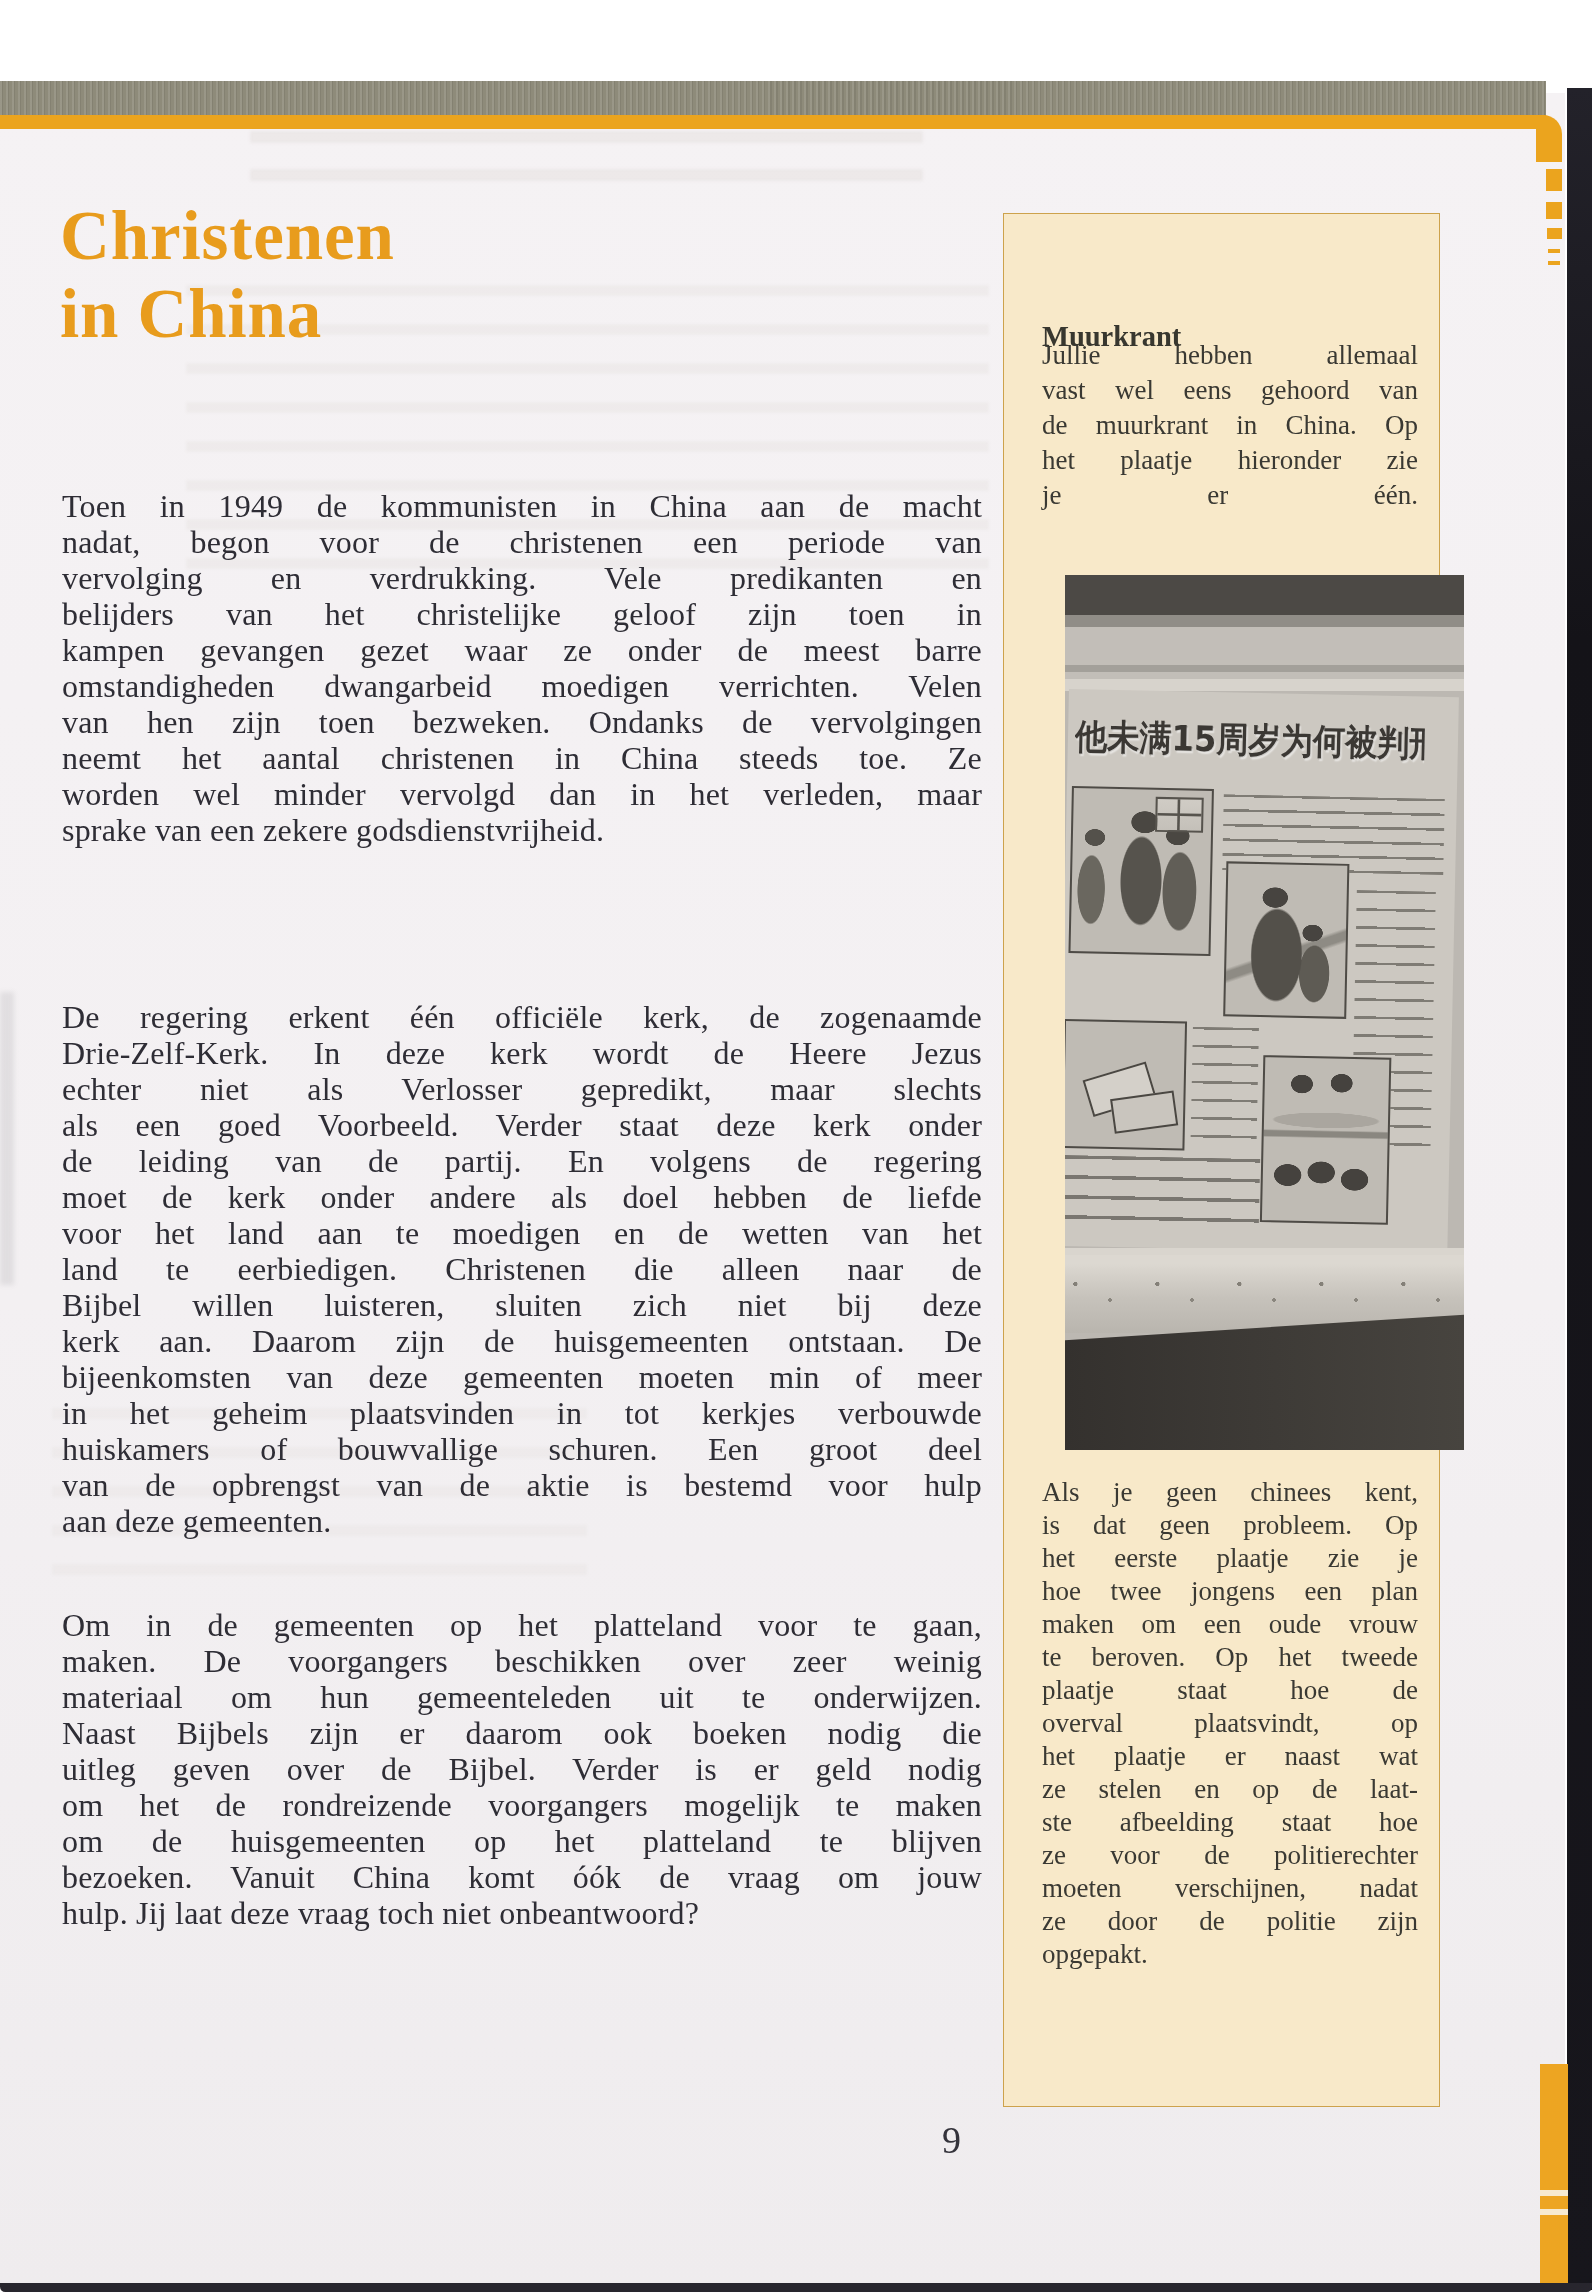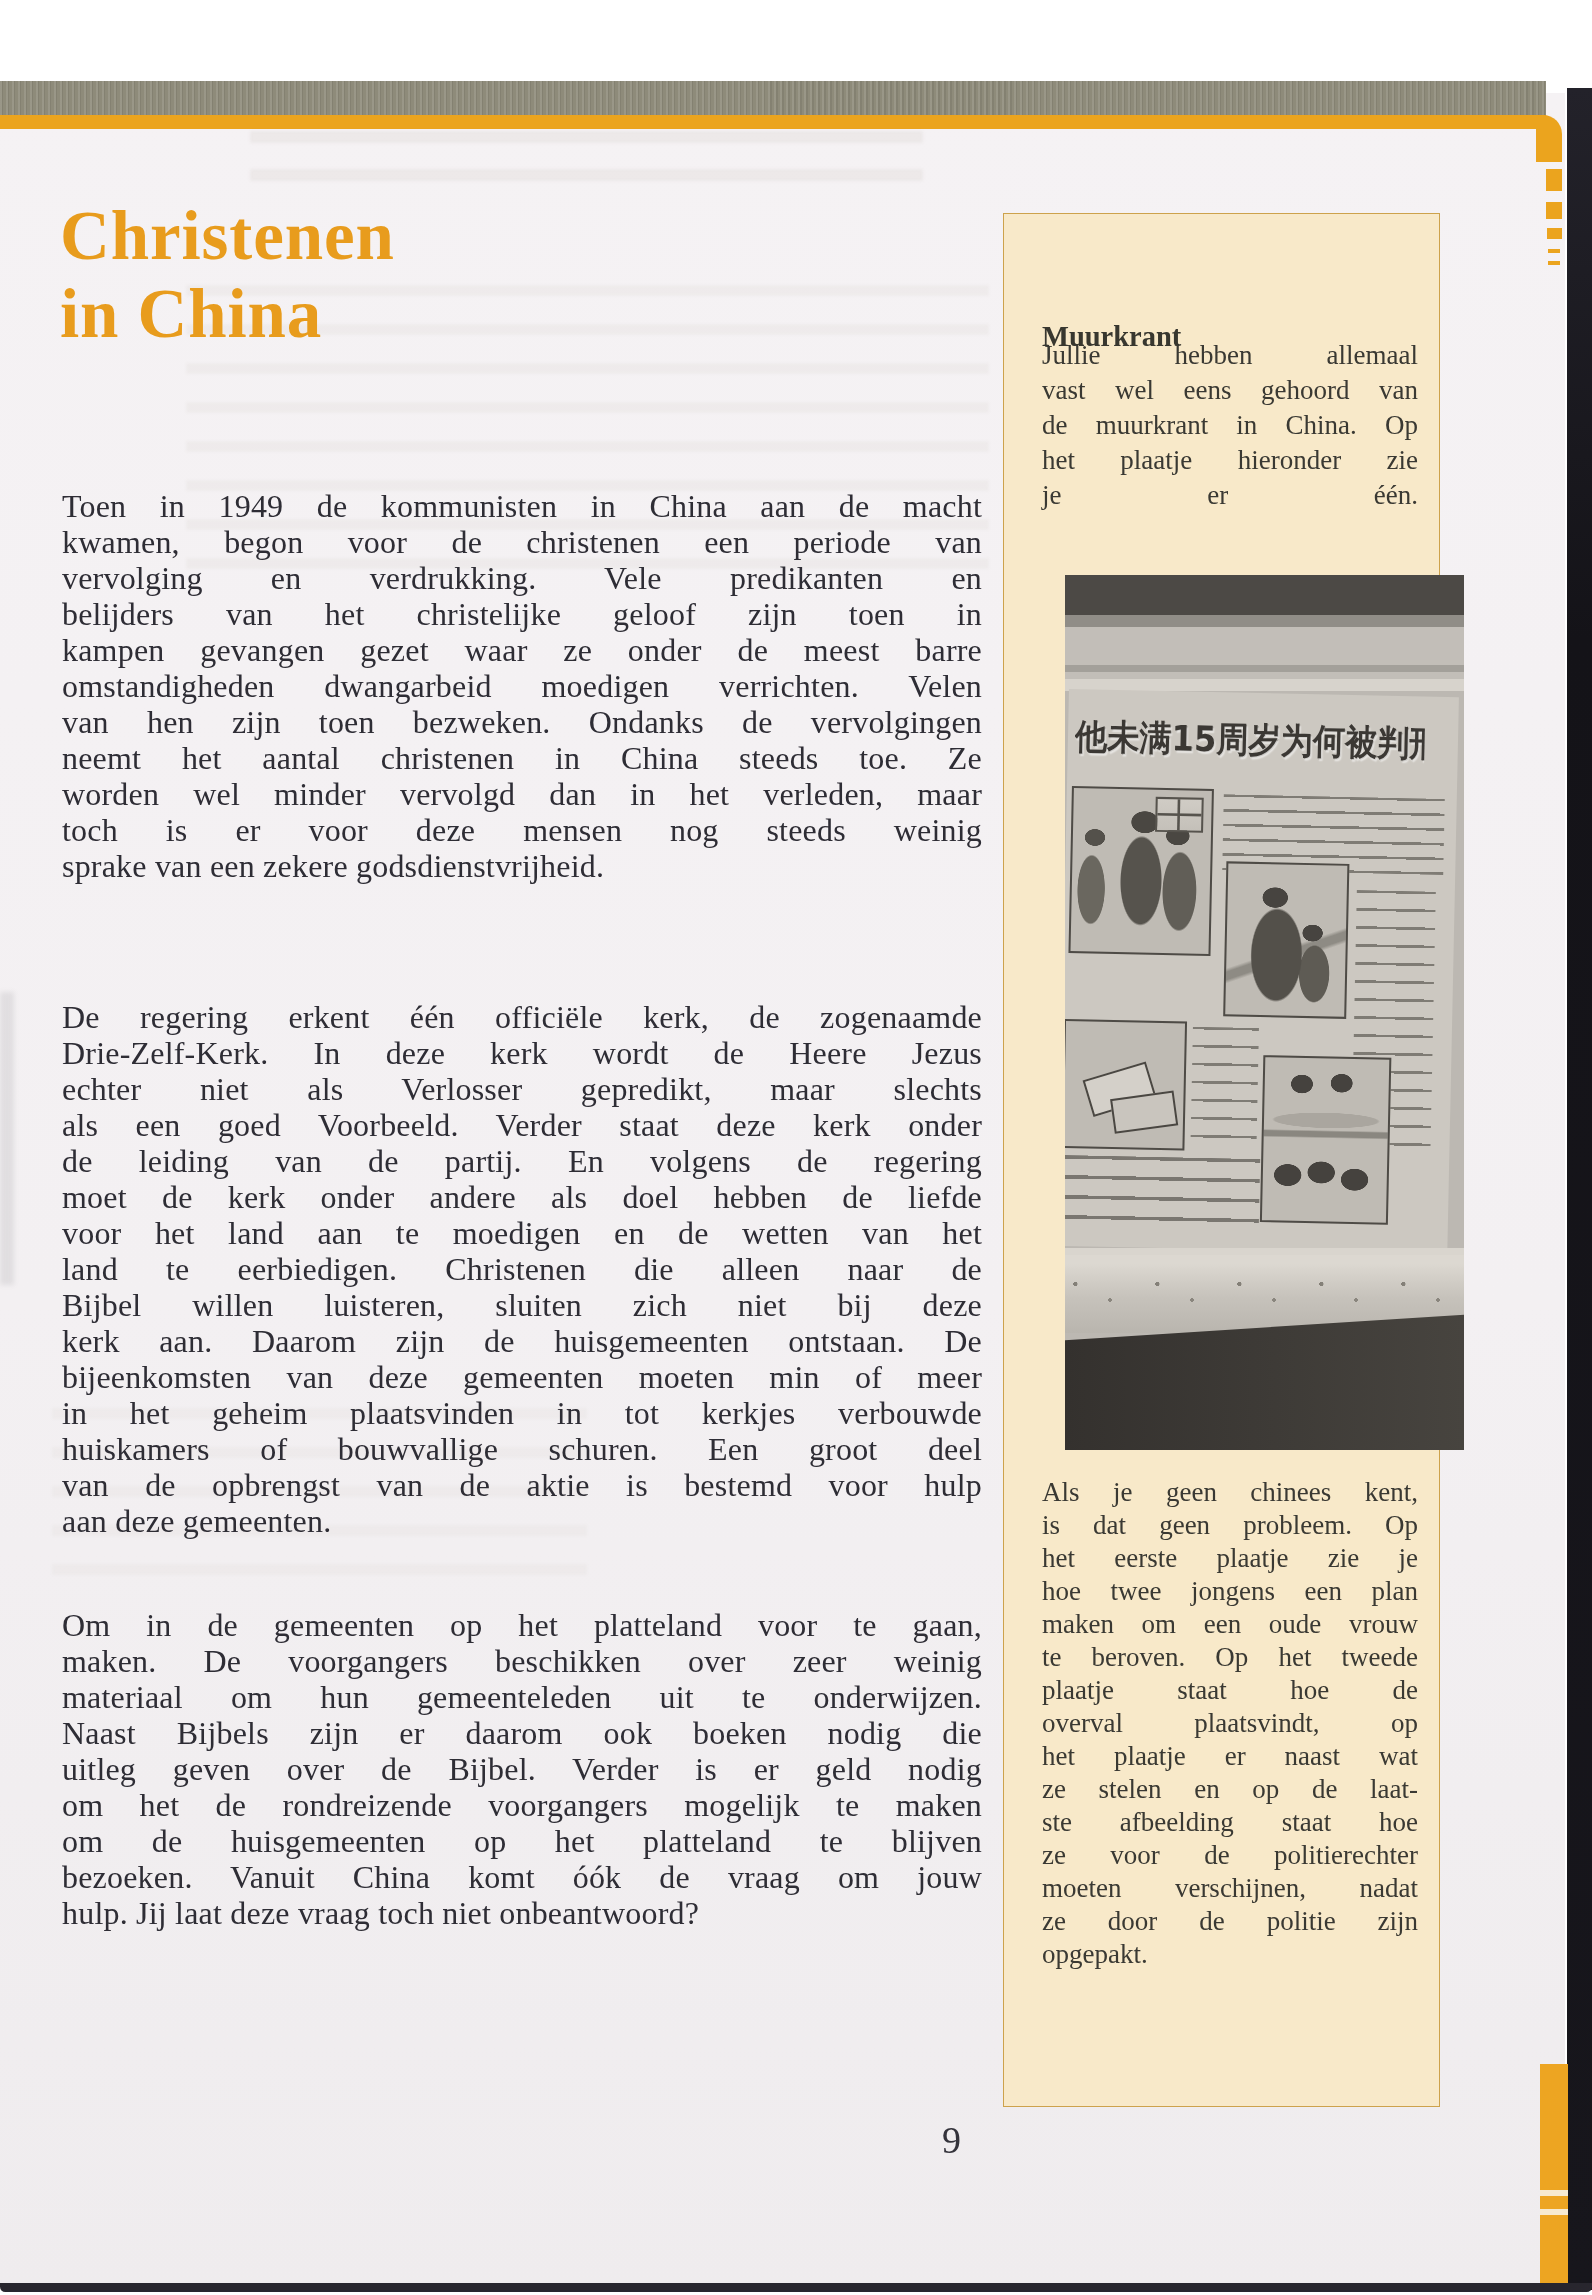--- a/index.html
+++ b/index.html
@@ -165,29 +165,28 @@
   <div class="ghost g3"></div>
   <div class="ghost g4"></div>
 
   <h1 class="title">
     <span>Christenen</span>
     <span>in China</span>
   </h1>
 
   <div class="para p1">
       <span class="line">Toen in 1949 de kommunisten in China aan de macht</span>
-      <span class="line">kwamen, begon voor de christenen een periode van</span>
+      <span class="line">nadat, begon voor de christenen een periode van</span>
       <span class="line">vervolging en verdrukking. Vele predikanten en</span>
       <span class="line">belijders van het christelijke geloof zijn toen in</span>
       <span class="line">kampen gevangen gezet waar ze onder de meest barre</span>
       <span class="line">omstandigheden dwangarbeid moedigen verrichten. Velen</span>
       <span class="line">van hen zijn toen bezweken. Ondanks de vervolgingen</span>
       <span class="line">neemt het aantal christenen in China steeds toe. Ze</span>
       <span class="line">worden wel minder vervolgd dan in het verleden, maar</span>
-      <span class="line">toch is er voor deze mensen nog steeds weinig</span>
       <span class="line">sprake van een zekere godsdienstvrijheid.</span>
     </div>
   <div class="para p2">
       <span class="line">De regering erkent één officiële kerk, de zogenaamde</span>
       <span class="line">Drie-Zelf-Kerk. In deze kerk wordt de Heere Jezus</span>
       <span class="line">echter niet als Verlosser gepredikt, maar slechts</span>
       <span class="line">als een goed Voorbeeld. Verder staat deze kerk onder</span>
       <span class="line">de leiding van de partij. En volgens de regering</span>
       <span class="line">moet de kerk onder andere als doel hebben de liefde</span>
       <span class="line">voor het land aan te moedigen en de wetten van het</span>

